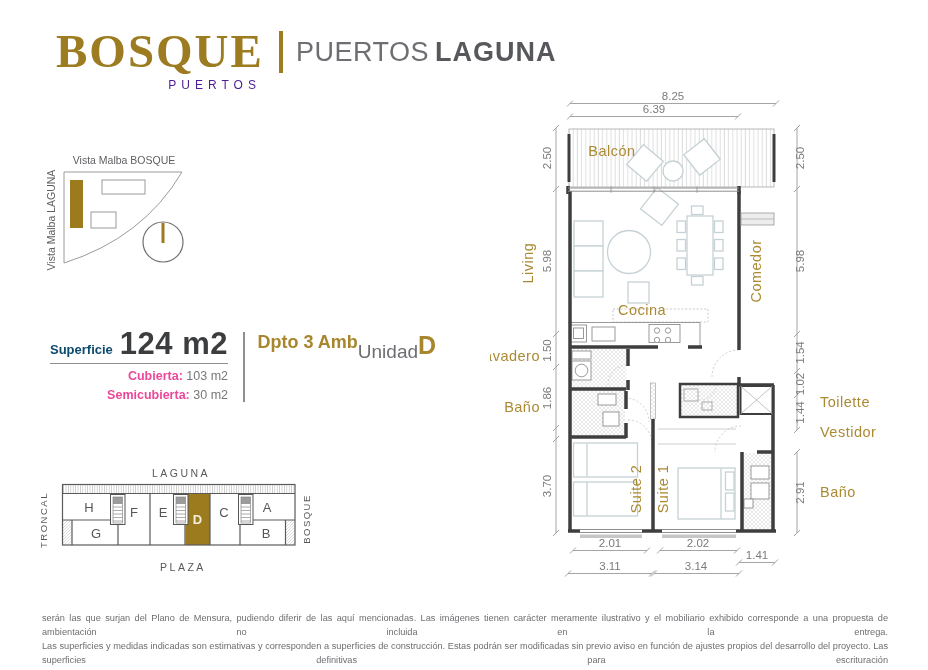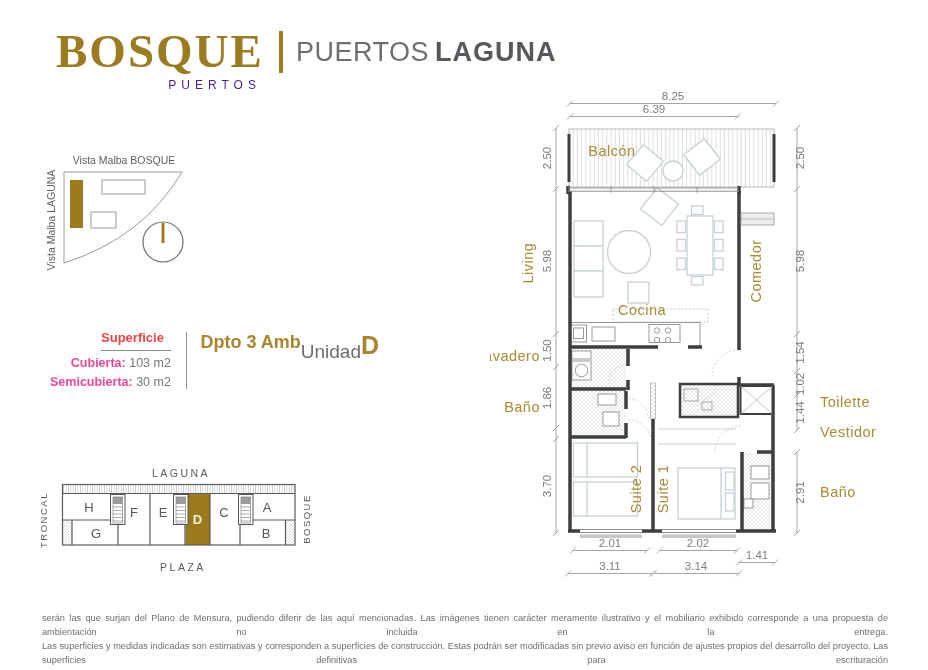--- a/index.html
+++ b/index.html
@@ -14,21 +14,21 @@
   .brand-name{font-family:"Liberation Serif",serif;font-weight:700;font-size:47px;
     line-height:1;color:#9c7b21;letter-spacing:2px;}
   .brand-sub{font-size:12px;letter-spacing:5px;color:#4c1d95;margin-top:3px;padding-right:3px;font-weight:500;}
   .brand-divider{width:4px;height:42px;background:#9c7b21;margin:3px 13px 0 15px;}
   .brand-building{font-size:27px;color:#6e6f72;margin-top:9px;letter-spacing:.5px;white-space:nowrap;}
   .brand-building b{color:#57585b;font-weight:700;margin-left:6px;letter-spacing:1px;}
   
   .summary{position:absolute;left:50px;top:330px;display:flex;align-items:stretch;}
   .summary-left{display:flex;flex-direction:column;align-items:flex-end;}
   .surface-line{display:flex;align-items:baseline;border-bottom:1.5px solid #8e8f92;padding-bottom:5px;}
-  .s-label{font-size:13px;font-weight:700;color:#ef4444;margin-right:7px;}
+  .s-label{font-size:13px;font-weight:700;color:#0c4a6e;margin-right:7px;}
   .s-value{font-size:31px;font-weight:700;color:#3c3d3f;letter-spacing:.5px;line-height:.9;}
   .sub-line{font-size:12.5px;color:#77787b;margin-top:5px;}
   .sub-line b{color:#ec4899;}
   .summary-divider{width:1.5px;background:#8e8f92;margin:2px 13px 0 15px;}
   .summary-right{display:flex;flex-direction:row;padding-top:2px;}
   .apt-type{font-size:18px;font-weight:700;color:#a8862e;}
   .unit-label{font-size:19px;color:#6d6e71;margin-top:9px;}
   .unit-value{font-size:25px;font-weight:700;color:#a8862e;line-height:1.05;}
   
   .vista-svg{position:absolute;left:40px;top:145px;}
@@ -64,20 +64,21 @@
   <g>
     <circle cx="163" cy="242" r="20" fill="none" stroke="#707070" stroke-width="1.2"></circle>
     <line x1="163" y1="223" x2="163" y2="243" stroke="#9c7b1f" stroke-width="3"></line>
   </g>
 </svg>
 
 <div class="summary">
   <div class="summary-left">
     <div class="surface-line">
       <span class="s-label">Superficie</span>
+      <span class="s-value">124 m2</span>
     </div>
     <div class="sub-line">
       <b>Cubierta:</b>
       <span>103 m2</span>
     </div>
     <div class="sub-line">
       <b>Semicubierta:</b>
       <span>30 m2</span>
     </div>
   </div>

